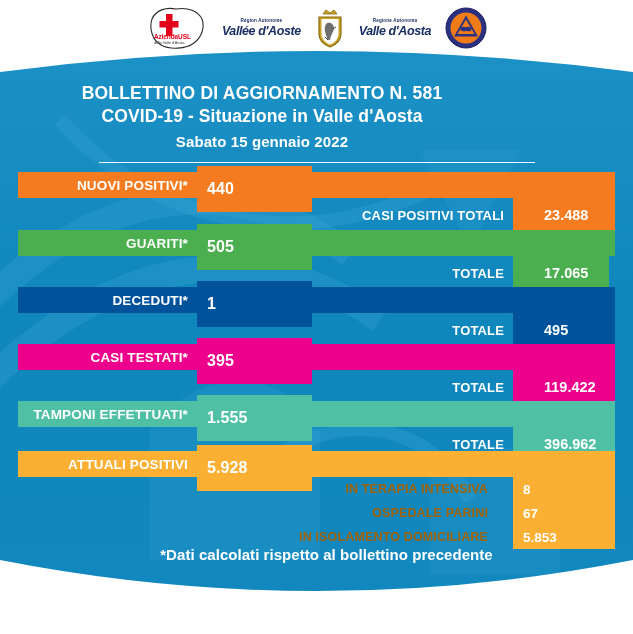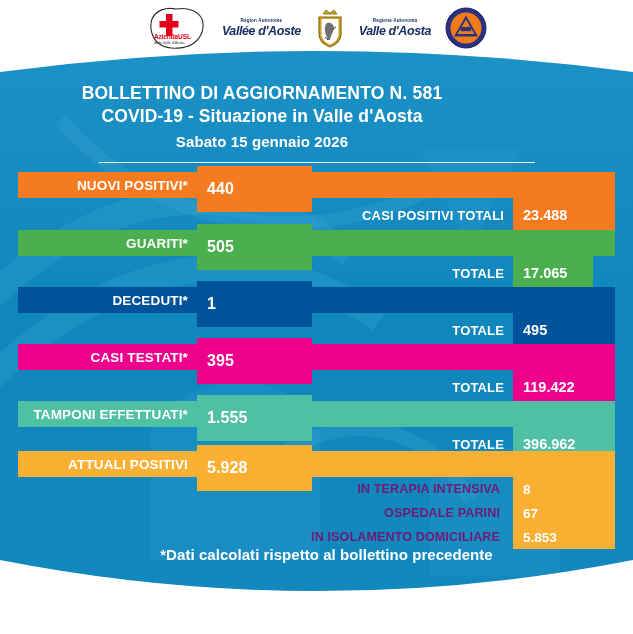--- a/index.html
+++ b/index.html
@@ -74,39 +74,39 @@
     color:#ffffff; font-size:16px; font-weight:bold; padding-left:10px;
     letter-spacing:.1px; white-space:nowrap;
   }
   .mainlabel {
     position:absolute; height:26px; display:flex; align-items:center;
     justify-content:flex-end; color:#ffffff; font-size:13.5px;
     font-weight:bold; letter-spacing:.15px; white-space:nowrap;
     padding-right:9px;
   }
   .subval {
-    position:absolute; height:34px; display:flex; align-items:center;
+    position:absolute; height:34px; display:flex; align-items:center;padding-left:21px;
   }
   .subval span {
     color:#ffffff; font-size:14.5px; font-weight:bold; padding-left:10px;
     white-space:nowrap;
   }
   .sublabel {
     position:absolute; height:34px; display:flex; align-items:center;
     justify-content:flex-end; color:#ffffff; font-size:13px;
     font-weight:bold; letter-spacing:.15px; white-space:nowrap;
     padding-right:9px;
   }
 
   
   .triple { position:absolute; }
   .triple-line { position:absolute; height:18px; display:flex;
                  align-items:center; justify-content:flex-end;
-                 color:#701a75; font-size:12.5px; font-weight:bold;
-                 letter-spacing:.15px; white-space:nowrap; padding-right:13px; }
+                 color:#a16207; font-size:12.5px; font-weight:bold;
+                 letter-spacing:.15px; white-space:nowrap; padding-right:25px; }
   .triple-val  { position:absolute; height:18px; display:flex;
                  align-items:center; color:#fff; font-size:13.5px;
                  font-weight:bold; padding-left:10px; white-space:nowrap; }
 
   
   #footer { position:absolute; left:0; top:546px; width:633px;
             text-align:center; z-index:5; color:#ffffff; }
   .f1 { font-size:15px; font-weight:bold; letter-spacing:.05px;padding-left:20px; }
   .f2 { font-size:10.5px; font-weight:bold; margin-top:11px; letter-spacing:.05px; }
 </style>
@@ -193,21 +193,21 @@
       <path d="M21,12.5 L29.5,27 L12.5,27 Z" fill="#F07C18"></path>
       <ellipse cx="18.6" cy="22" rx="3.1" ry="2.3" fill="#2B3180"></ellipse>
       <ellipse cx="23.4" cy="22" rx="3.1" ry="2.3" fill="#2B3180"></ellipse>
     </svg>
   </div>
 </div>
 
 <div id="title-block">
   <div class="t-line1">BOLLETTINO DI AGGIORNAMENTO N. 581</div>
   <div class="t-line2">COVID-19 - Situazione in Valle d'Aosta</div>
-  <div class="t-line3">Sabato 15 gennaio 2026</div>
+  <div class="t-line3">Sabato 15 gennaio 2022</div>
 </div>
 <div id="title-divider"></div>
 
 <div id="rows">
     <div class="row" style="top: 0px;">
       <div class="mainbar" style="top: 172px; left: 18px; width: 597px; background: rgb(244, 123, 32);"></div>
       <div class="mainval" style="top: 166px; left: 197px; width: 115px; background: rgb(244, 123, 32);">
         <span>440</span>
       </div>
       <div class="mainlabel" style="top: 172px; left: 18px; width: 179px;">NUOVI POSITIVI*</div>
@@ -215,21 +215,21 @@
         <span>23.488</span>
       </div>
       <div class="sublabel" style="top: 198px; left: 18px; width: 495px;">CASI POSITIVI TOTALI</div>
     </div>
     <div class="row" style="top: 0px;">
       <div class="mainbar" style="top: 230px; left: 18px; width: 597px; background: rgb(76, 175, 79);"></div>
       <div class="mainval" style="top: 224px; left: 197px; width: 115px; background: rgb(76, 175, 79);">
         <span>505</span>
       </div>
       <div class="mainlabel" style="top: 230px; left: 18px; width: 179px;">GUARITI*</div>
-      <div class="subval" style="top: 256px; left: 513px; width: 80px; background: rgb(76, 175, 79);">
+      <div class="subval" style="top: 256px; left: 513px; width: 96px; background: rgb(76, 175, 79);">
         <span>17.065</span>
       </div>
       <div class="sublabel" style="top: 256px; left: 18px; width: 495px;">TOTALE</div>
     </div>
     <div class="row" style="top: 0px;">
       <div class="mainbar" style="top: 287px; left: 18px; width: 597px; background: rgb(0, 83, 155);"></div>
       <div class="mainval" style="top: 281px; left: 197px; width: 115px; background: rgb(0, 83, 155);">
         <span>1</span>
       </div>
       <div class="mainlabel" style="top: 287px; left: 18px; width: 179px;">DECEDUTI*</div>

